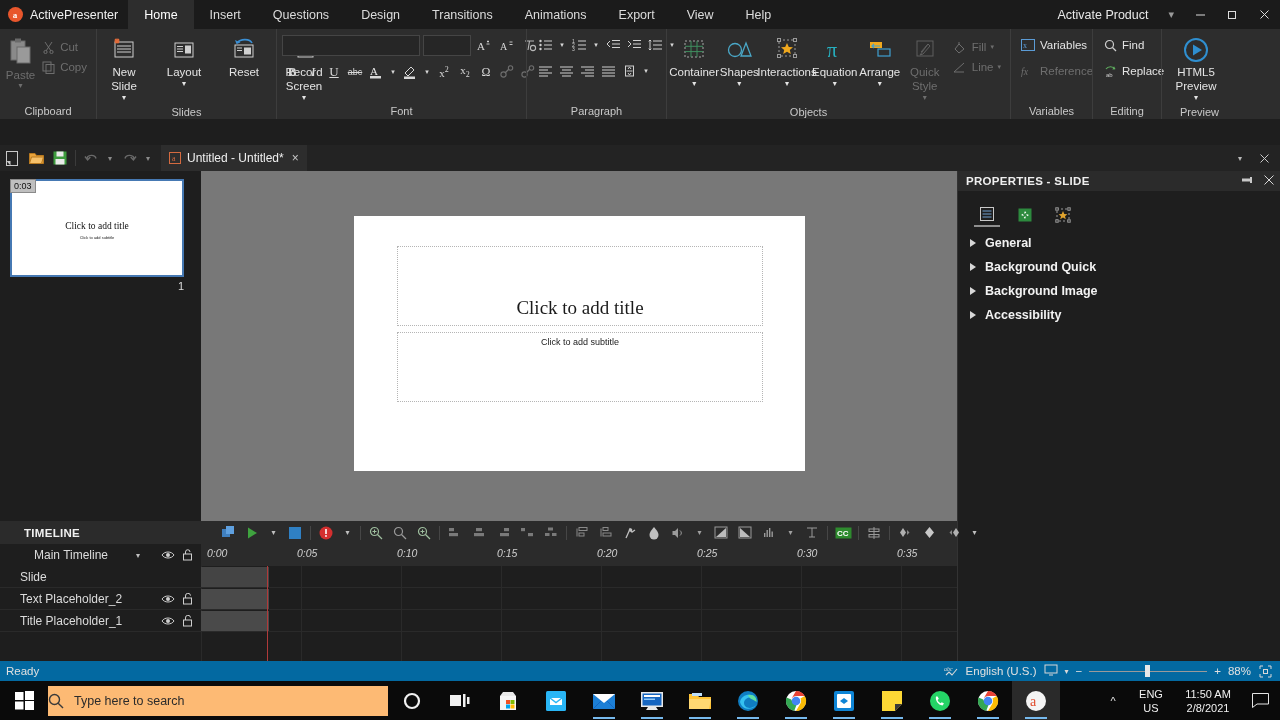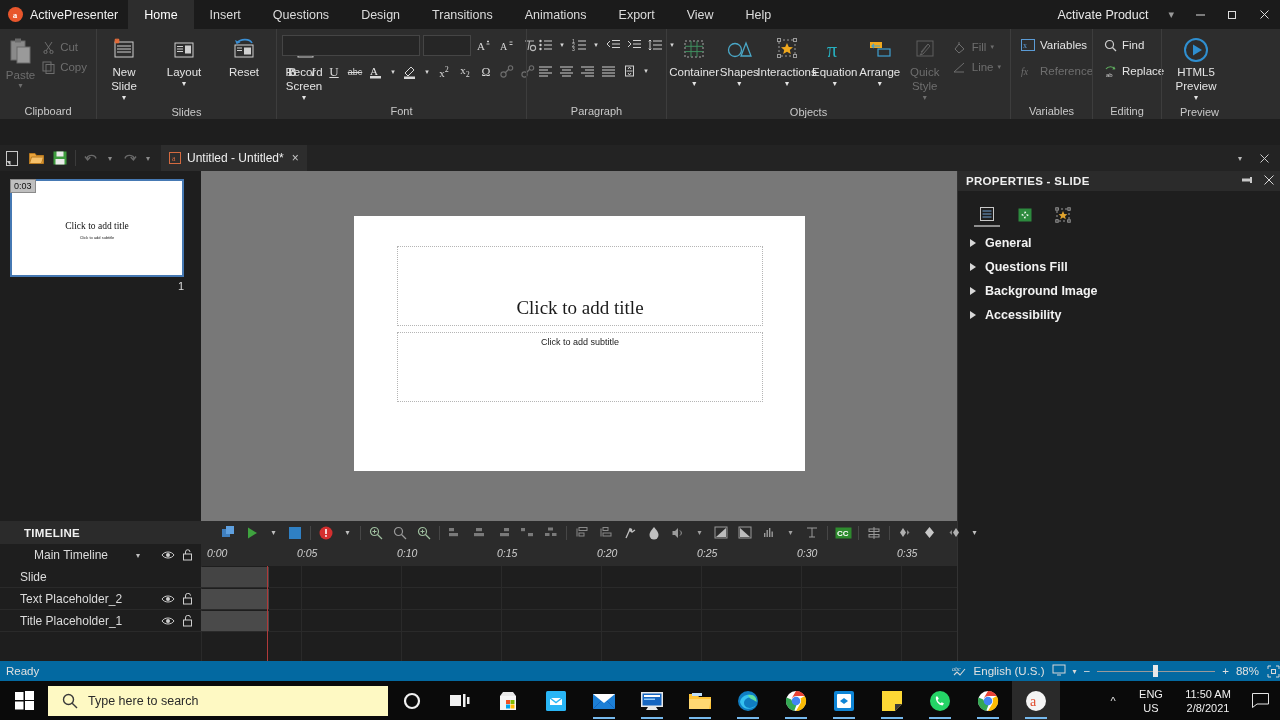--- a/index.html
+++ b/index.html
@@ -220,35 +220,35 @@
   .tbar.dim { background: #444444; }
   .playhead { position: absolute; left: 66px; top: 0; width: 1px; height: 95px; background: #b03a3a; }
   .tl-grid-line { position: absolute; top: 0; width: 1px; height: 95px; background: #2a2a2a; }
 
   
   .statusbar {
     position: absolute; top: 661px; left: 0; width: 1280px; height: 20px;
     background: #0369a1; display: flex; align-items: center; font-size: 11.5px; color: #e0e0e0;
   }
   .status-left { padding-left: 6px; }
-  .status-right { margin-left: auto; display: flex; align-items: center; gap: 7px; }
+  .status-right { margin-left: auto; display: flex; align-items: center; gap: 7px; padding-right: 8px; }
   .zoom-slider { position: relative; width: 118px; height: 12px; display: flex; align-items: center; }
   .zoom-track { width: 118px; height: 1px; background: #9a9a9a; }
   .zoom-knob { position: absolute; left: 56px; top: 0px; width: 5px; height: 12px; background: #e8e8e8; }
   .fit-ico { width: 14px; height: 14px; display: flex; align-items: center; justify-content: center; }
 
   
   .taskbar {
     position: absolute; top: 681px; left: 0; width: 1280px; height: 39px;
     background: #0a0a0a; display: flex; align-items: center;
   }
   .start-btn { width: 48px; height: 39px; display: flex; align-items: center; justify-content: center; }
   .search-box {
-    width: 340px; height: 30px; background: #fef9c3; display: flex; align-items: center;
-    gap: 10px; padding-left: 14px; color: #2b2b2b; font-size: 12.5px;
+    width: 340px; height: 30px; background: #fdba74; display: flex; align-items: center;
+    gap: 10px; color: #2b2b2b; font-size: 12.5px;
   }
   .tb-icon {
     width: 48px; height: 39px; display: flex; align-items: center; justify-content: center;
     position: relative;
   }
   .tb-icon.running::after {
     content: ''; position: absolute; bottom: 1px; left: 13px; width: 22px; height: 2.5px;
     background: #76b9ed;
   }
   .tb-icon.active { background: #2a2a2a; }
@@ -875,21 +875,21 @@
             <rect x="13.8" y="13.8" width="2.4" height="2.4" fill="#1e1e1e" stroke="#9a9a9a"></rect>
           </svg>
       </div>
     </div>
     <div class="prop-row">
       <span class="tri"></span>
       <span>General</span>
     </div>
     <div class="prop-row">
       <span class="tri"></span>
-      <span>Questions Fill</span>
+      <span>Background Quick</span>
     </div>
     <div class="prop-row">
       <span class="tri"></span>
       <span>Background Image</span>
     </div>
     <div class="prop-row">
       <span class="tri"></span>
       <span>Accessibility</span>
     </div>
   </div>

